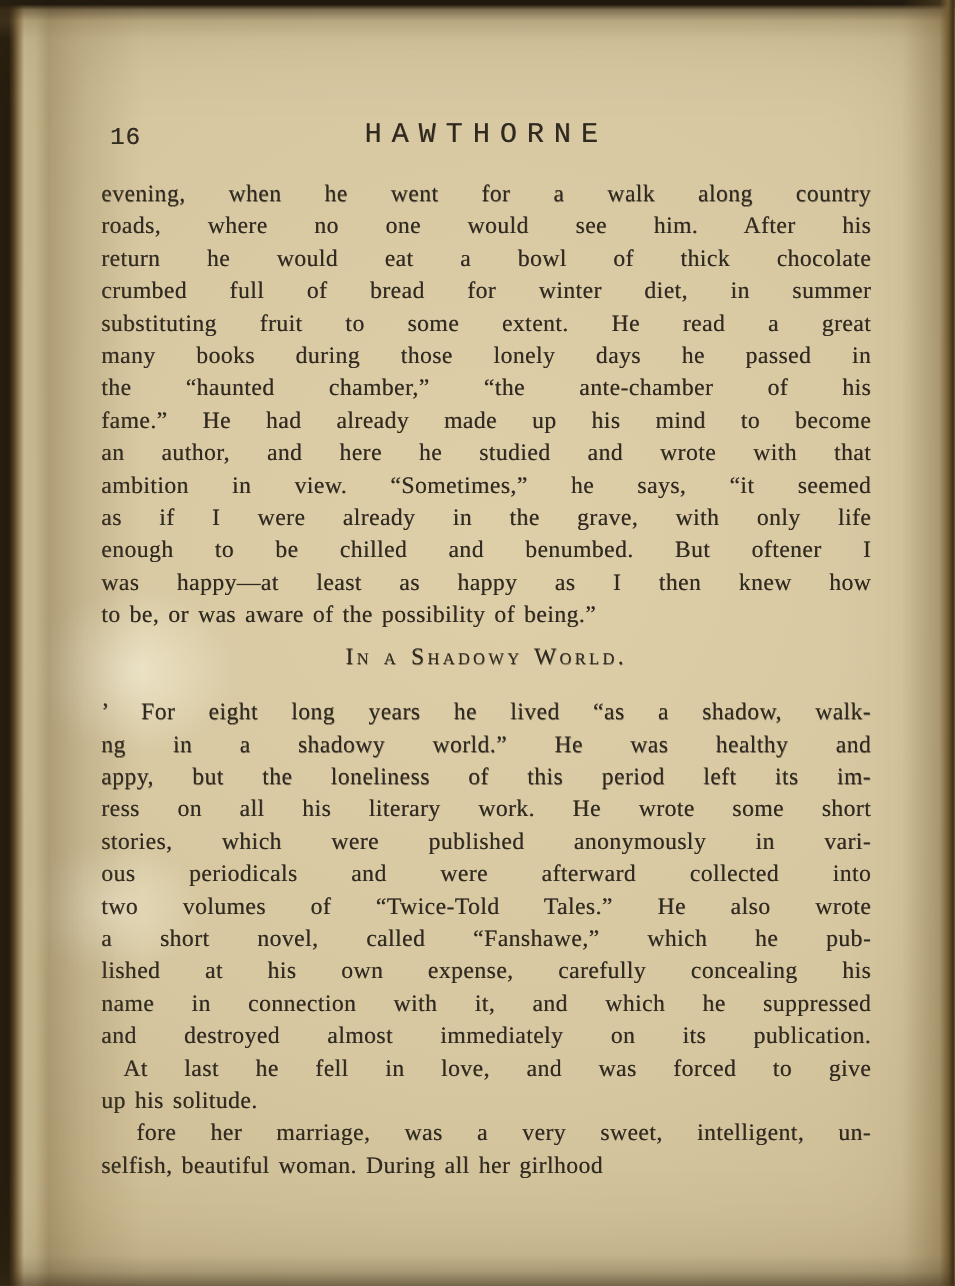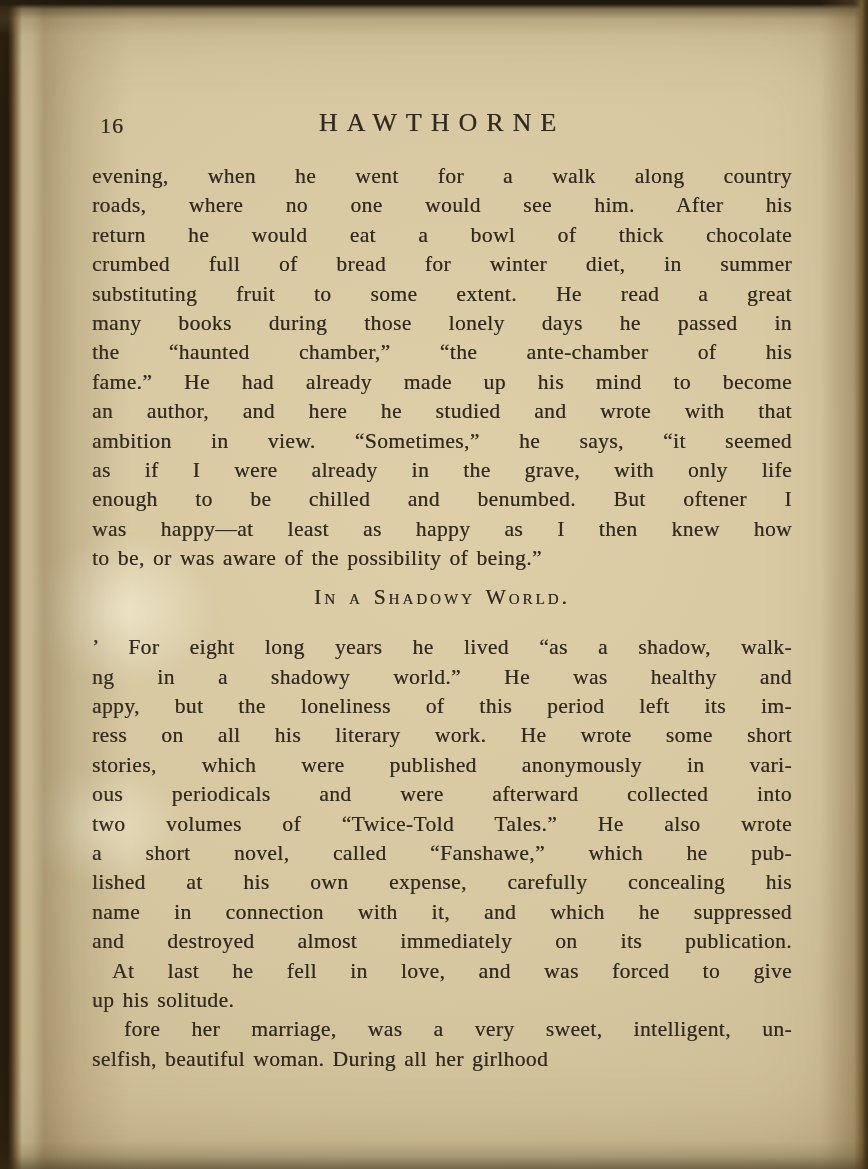--- a/index.html
+++ b/index.html
@@ -32,21 +32,21 @@
   .smudge2{left:14px;top:765px;width:170px;height:120px;
     background:radial-gradient(closest-side,rgba(240,232,206,.7),rgba(240,232,206,0));filter:blur(5px);}
 
   .text-block{
     position:absolute;left:92px;top:108px;width:700px;
     color:var(--ink);
     font-size:21.5px;line-height:29.4px;
     letter-spacing:0.4px;word-spacing:2.5px;
     text-shadow:0.4px 0.2px 0.3px rgba(44,37,26,0.55);
   }
-  .head-row{position:relative;height:36px;margin-bottom:18px;}
+  .head-row{position:relative;height:36px;margin-bottom:18px;font-family:Liberation Mono, monospace;}
   .pagenum{position:absolute;left:8px;top:3px;font-size:22px;letter-spacing:1px;}
   .running{display:block;text-align:center;font-size:26px;letter-spacing:9px;}
   .para{margin:0;}
   .line{text-align:justify;text-align-last:justify;}
   .line.last-left{text-align-last:left;}
   .sect{margin:9px 0 21px;text-align:center;font-size:21.5px;font-variant:small-caps;
     letter-spacing:3px;font-weight:normal;}
   .indent-md .line:first-child{text-indent:20px;}
   .indent-lg .line:first-child{text-indent:32px;}
 </style>

